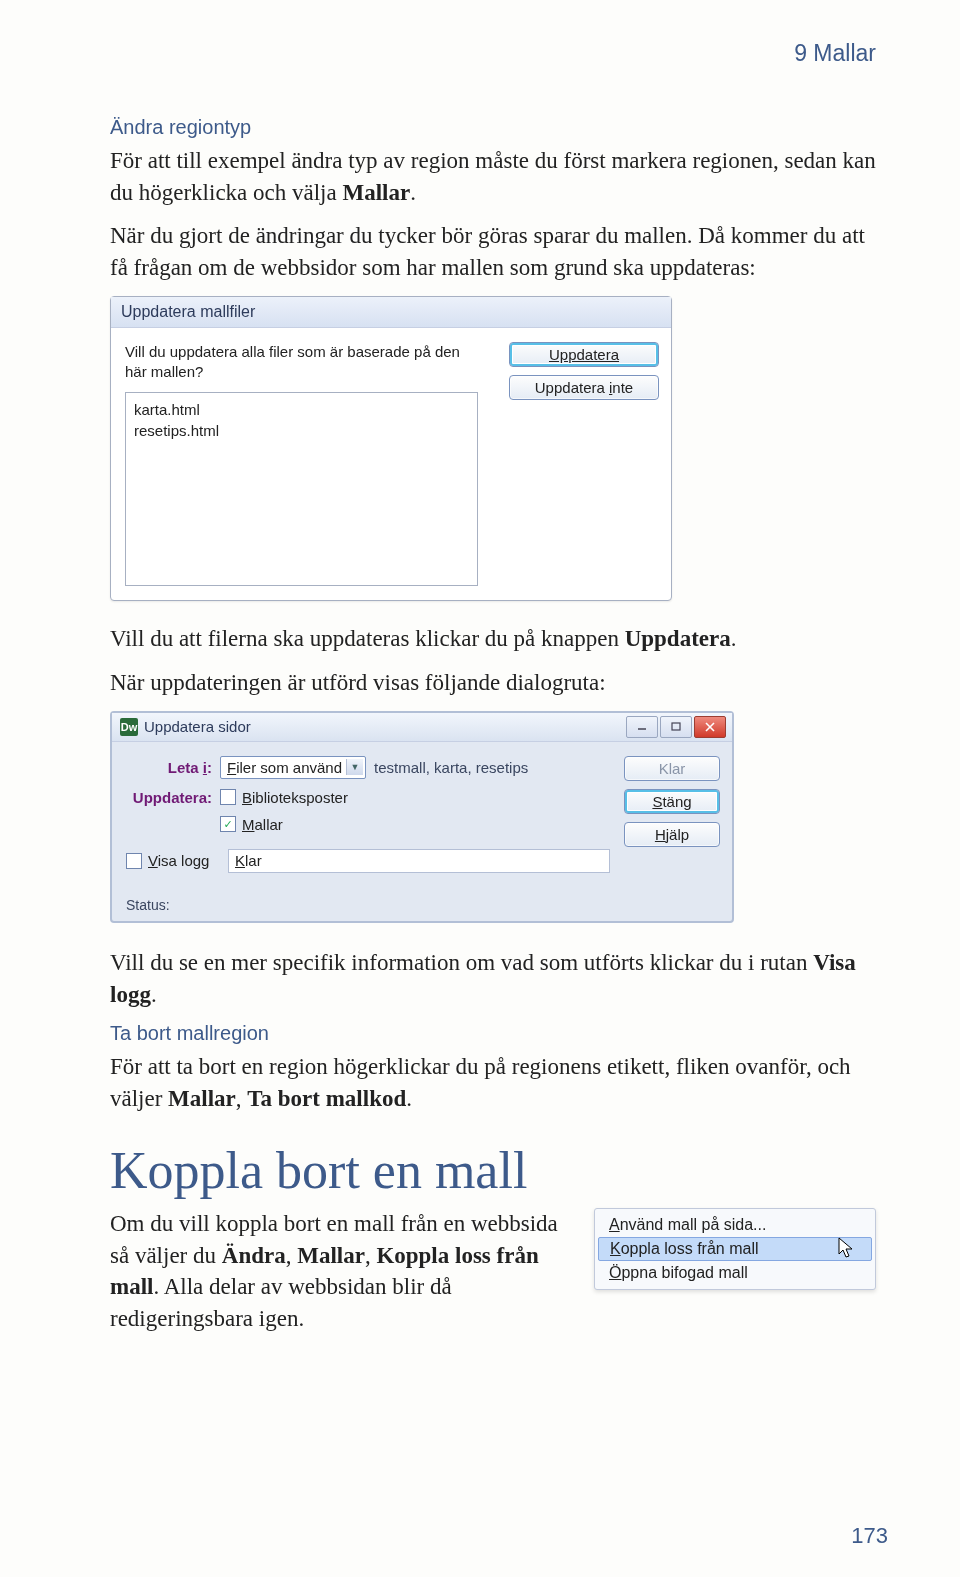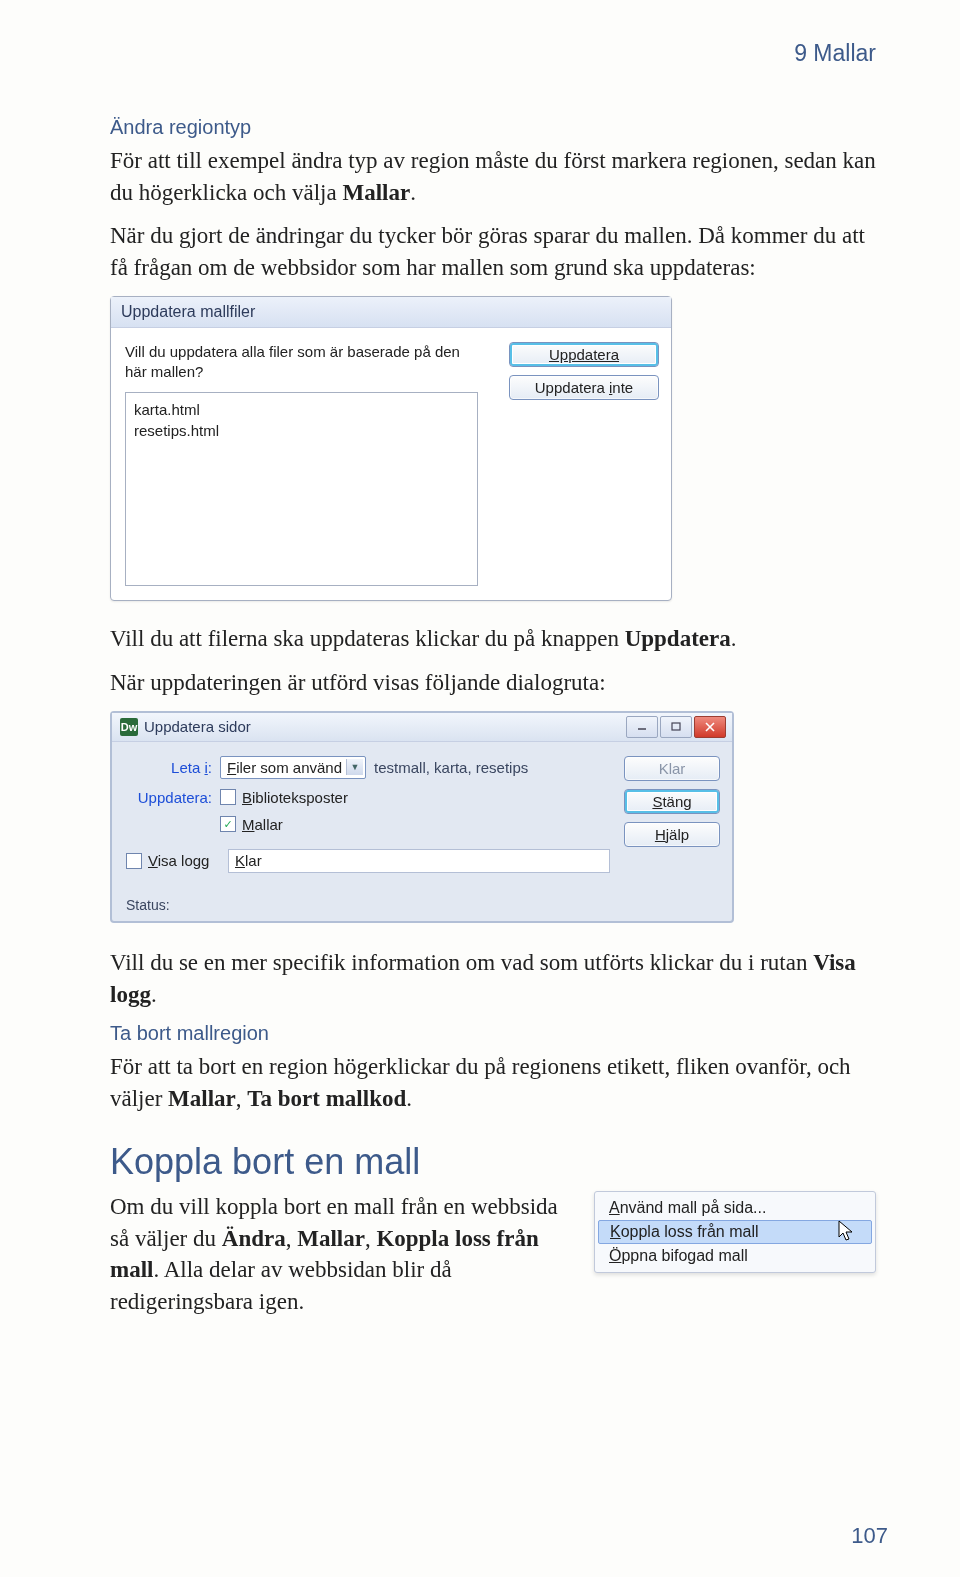--- a/index.html
+++ b/index.html
@@ -170,21 +170,22 @@
   }
   .d2-row {
     display: flex;
     align-items: center;
     margin-bottom: 10px;
     gap: 8px;
   }
   .d2-label {
     width: 86px;
     text-align: right;
-    color: #1d4ed8;
+    color: #701a75;
+    font-weight: bold;
   }
   .d2-combo {
     display: inline-flex;
     align-items: center;
     border: 1px solid #7a93bf;
     background: #fff;
     padding: 2px 2px 2px 6px;
     border-radius: 2px;
   }
   .d2-combo .arrow {
@@ -227,23 +228,23 @@
     flex: 1;
     height: 18px;
   }
   .d2-statusbar {
     padding: 4px 10px 8px 14px;
     color: #3a4660;
     font-size: 14px;
   }
 
   h2.big {
-    font-family: Liberation Sans, sans-serif;
+    font-family: Liberation Serif, serif;
     color: #3d5a8a;
-    font-size: 36px;
+    font-size: 52px;
     font-weight: 400;
     margin: 26px 0 8px 0;
   }
 
   .menucolumns {
     display: flex;
     gap: 22px;
     align-items: flex-start;
   }
   .menubox {
@@ -409,14 +410,14 @@
       <div class="item sel"><span class="u">K</span>oppla loss från mall</div>
       <div class="item"><span class="u">Ö</span>ppna bifogad mall</div>
       <span class="cursor">
         <svg width="18" height="22" viewBox="0 0 18 22">
           <path d="M2 1 L2 17 L6 13 L9 20 L12 19 L9 12 L15 12 Z" fill="#fff" stroke="#000" stroke-width="1"></path>
         </svg>
       </span>
     </div>
   </div>
 
-  <div class="pagenum">107</div>
+  <div class="pagenum">173</div>
 </div>
 
 </body></html>

